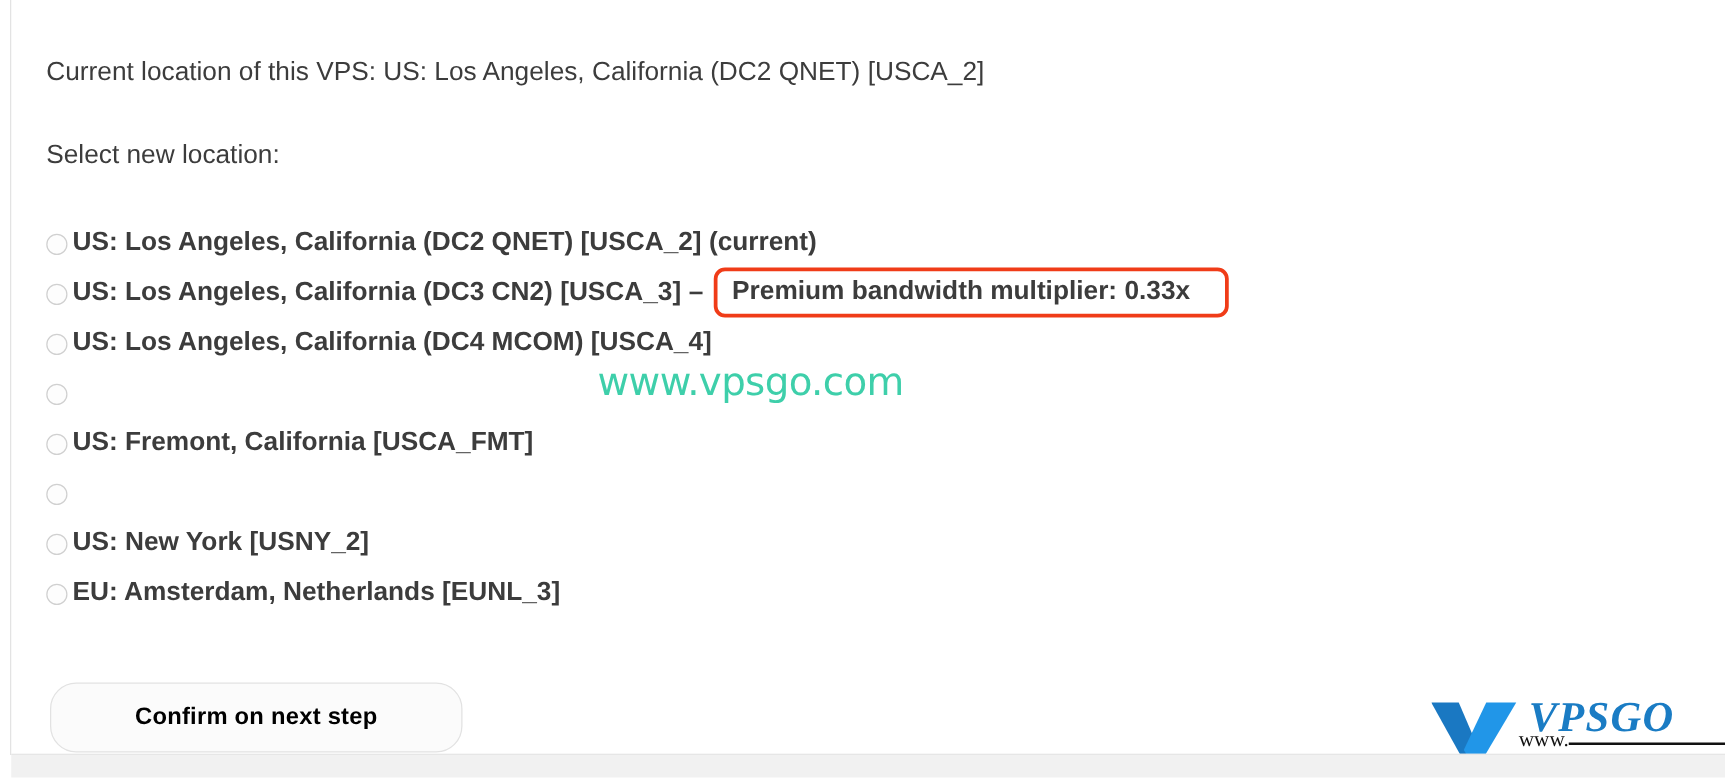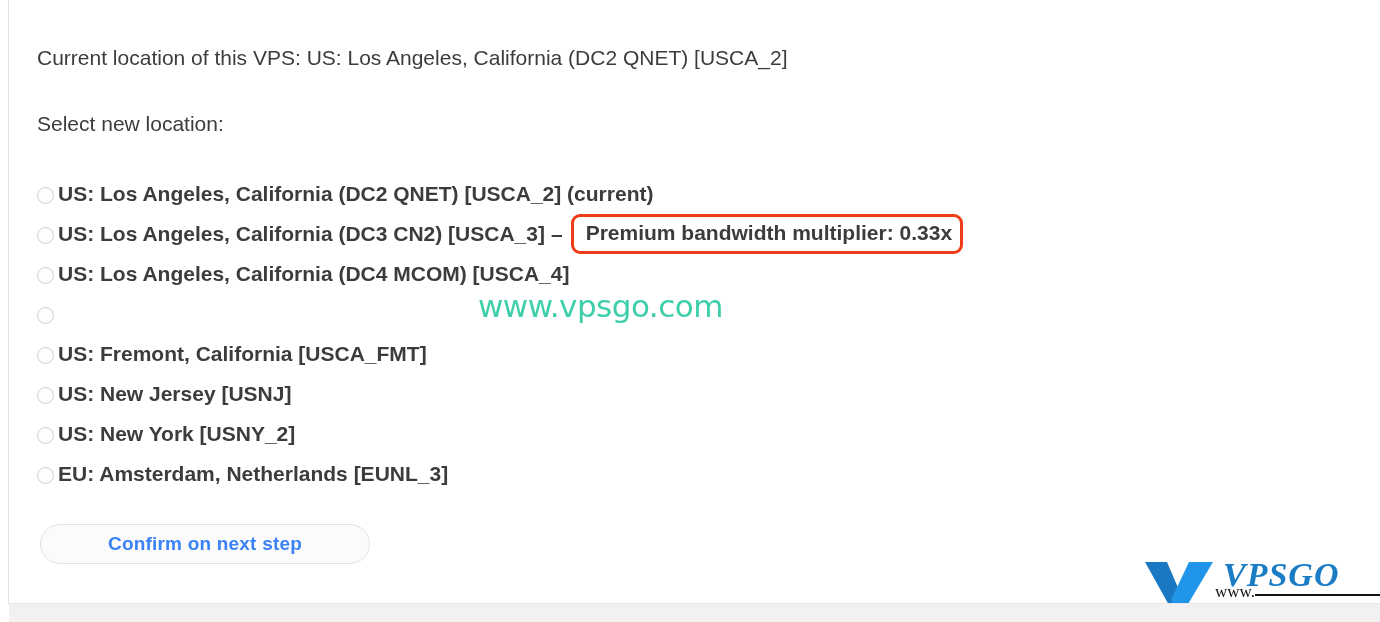--- a/index.html
+++ b/index.html
@@ -105,36 +105,36 @@
     margin: 0 8px 0 6px;
   }
 
   .badge {
     display: inline-block;
     font-size: 21px;
     line-height: 26px;
     color: #3c3c3c;
     border: 3px solid #f03c18;
     border-radius: 9px;
-    padding: 3px 8px 5px 12px;
+    padding: 3px 28px 5px 12px;
     background: transparent;
     position: relative;
     top: 0px;
   }
 
   .confirm-btn {
     position: absolute;
-    top: 524px;
+    top: 546px;
     left: 3px;
     width: 330px;
-    height: 40px;
+    height: 56px;
     border: 1px solid #e2e2e2;
     border-radius: 21px;
     background: #fbfbfb;
-    color: #3b82f6;
+    color: #000000;
     font-family: "Liberation Sans", "DejaVu Sans", sans-serif;
     font-size: 19px;
     font-weight: bold;
     letter-spacing: 0.2px;
     cursor: pointer;
     padding: 0;
   }
 
   
   .watermark {
@@ -253,21 +253,20 @@
       <span class="radio"></span>
     </div>
 
     <div class="opt-row">
       <span class="radio"></span>
       <span class="opt-label">US: Fremont, California [USCA_FMT]</span>
     </div>
 
     <div class="opt-row">
       <span class="radio"></span>
-      <span class="opt-label">US: New Jersey [USNJ]</span>
     </div>
 
     <div class="opt-row">
       <span class="radio"></span>
       <span class="opt-label">US: New York [USNY_2]</span>
     </div>
 
     <div class="opt-row">
       <span class="radio"></span>
       <span class="opt-label">EU: Amsterdam, Netherlands [EUNL_3]</span>

